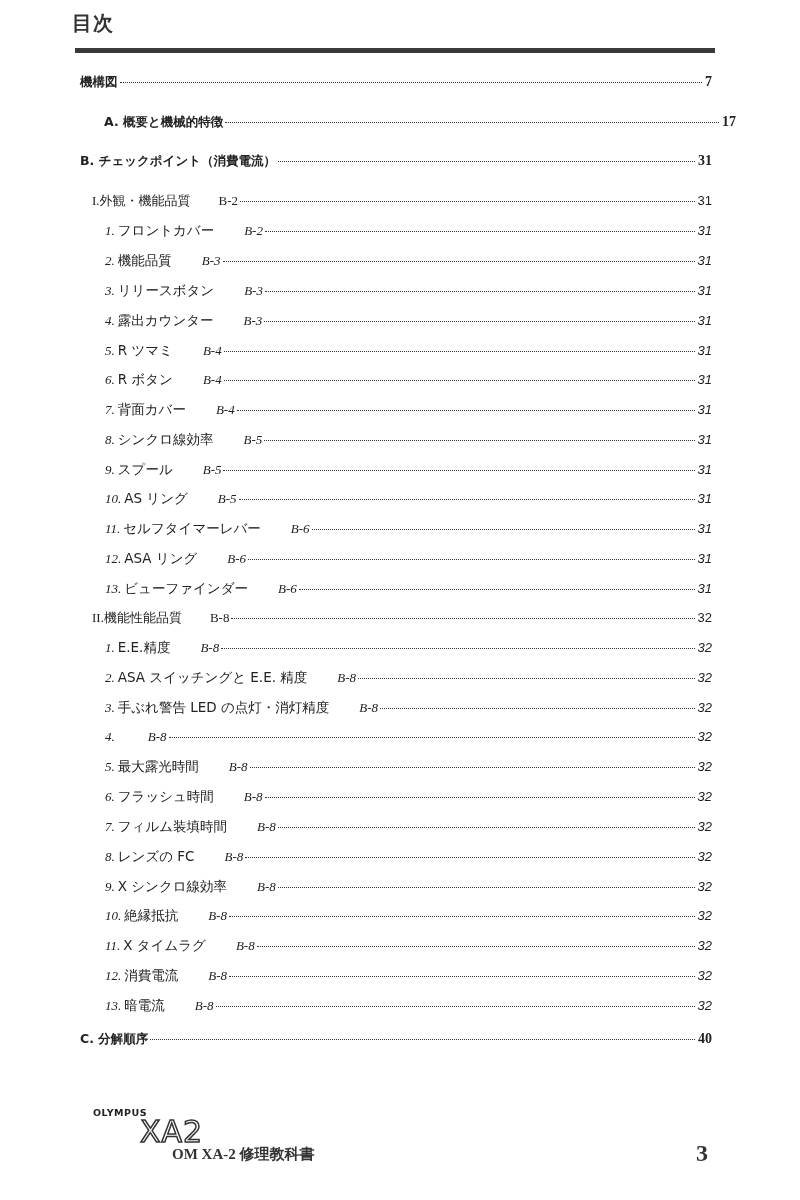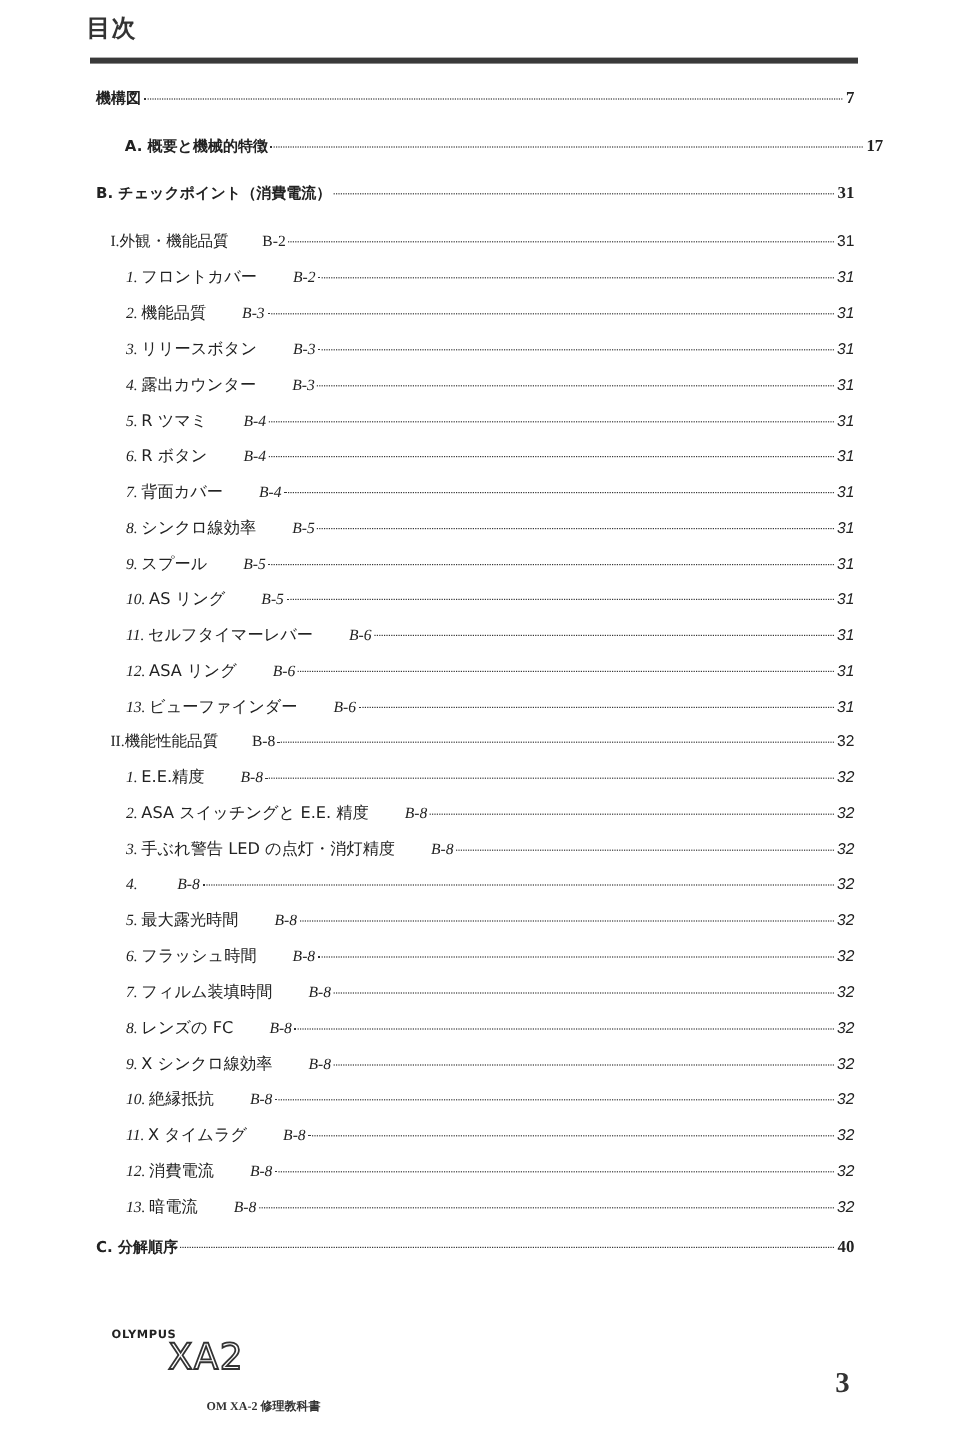--- a/index.html
+++ b/index.html
@@ -19,21 +19,21 @@
     .row.sec .num { font-family: "Liberation Serif", serif; font-size: 13px; }
     .row.sec .ref { font-family: "Liberation Serif", serif; font-size: 13px; margin-left: 28px; }
     .row.sec .pg { font-size: 13px; }
     .row.item { left: 105px; width: 607px; font-size: 13.5px; }
     .row.item .num { font-family: "Liberation Serif", serif; font-style: italic; font-size: 13px; margin-right: 3px; }
     .row.item .ref { font-family: "Liberation Serif", serif; font-style: italic; font-size: 13px; margin-left: 30px; }
     .row.item .pg { font-style: italic; font-size: 13px; }
     .footer-logo { position: absolute; left: 93px; top: 1107px; }
     .brand { font-family: "DejaVu Sans", sans-serif; font-weight: bold; font-size: 9.5px; letter-spacing: 0.5px; color: #222; }
     .model { font-family: "DejaVu Sans", sans-serif; font-weight: normal; font-size: 30px; line-height: 28px; color: #fff; -webkit-text-stroke: 1.5px #333; letter-spacing: 1px; margin-top: 0px; margin-left: 47px; }
-    .footer-caption { position: absolute; left: 172px; top: 1145px; font-size: 10px; font-family: "Liberation Serif", serif; font-weight: bold; color: #333; margin-top: 20px; }
+    .footer-caption { position: absolute; left: 172px; top: 1145px; font-size: 15px; font-family: "Liberation Serif", serif; font-weight: bold; color: #333; }
     .page-number { position: absolute; left: 696px; top: 1140px; font-size: 24px; font-weight: bold; font-family: "Liberation Serif", serif; color: #333; }
   </style>
 </head>
 <body>
 
 <div class="page-title">目次</div>
 <div class="title-rule"></div>
 
 <div class="toc">
 

